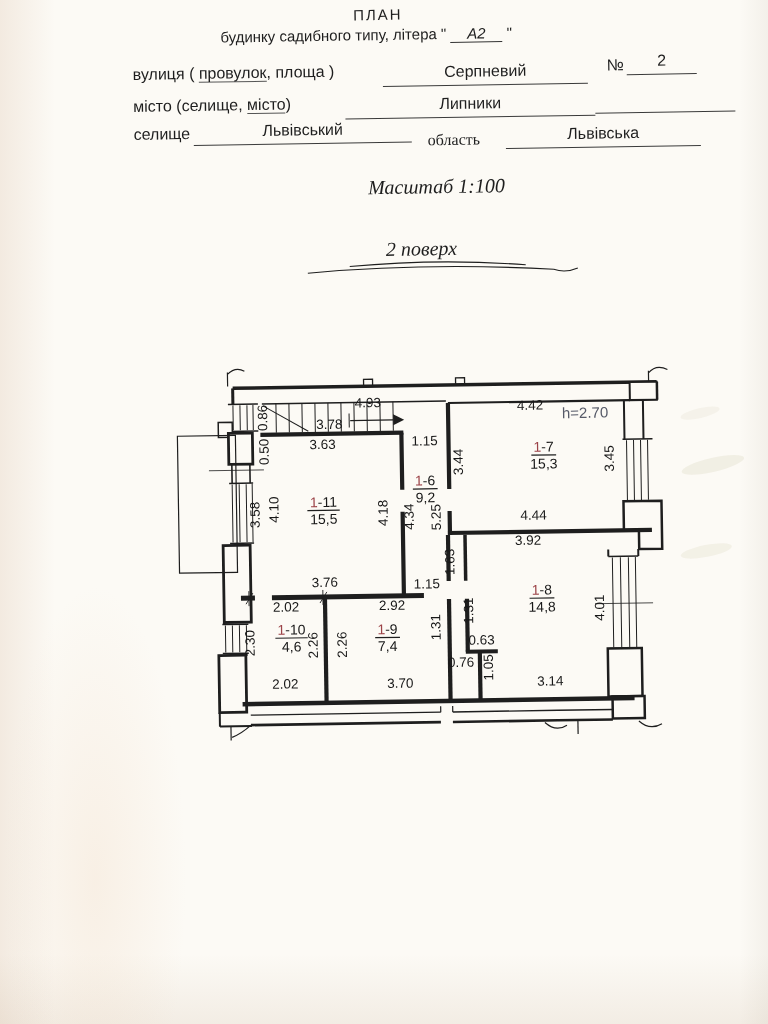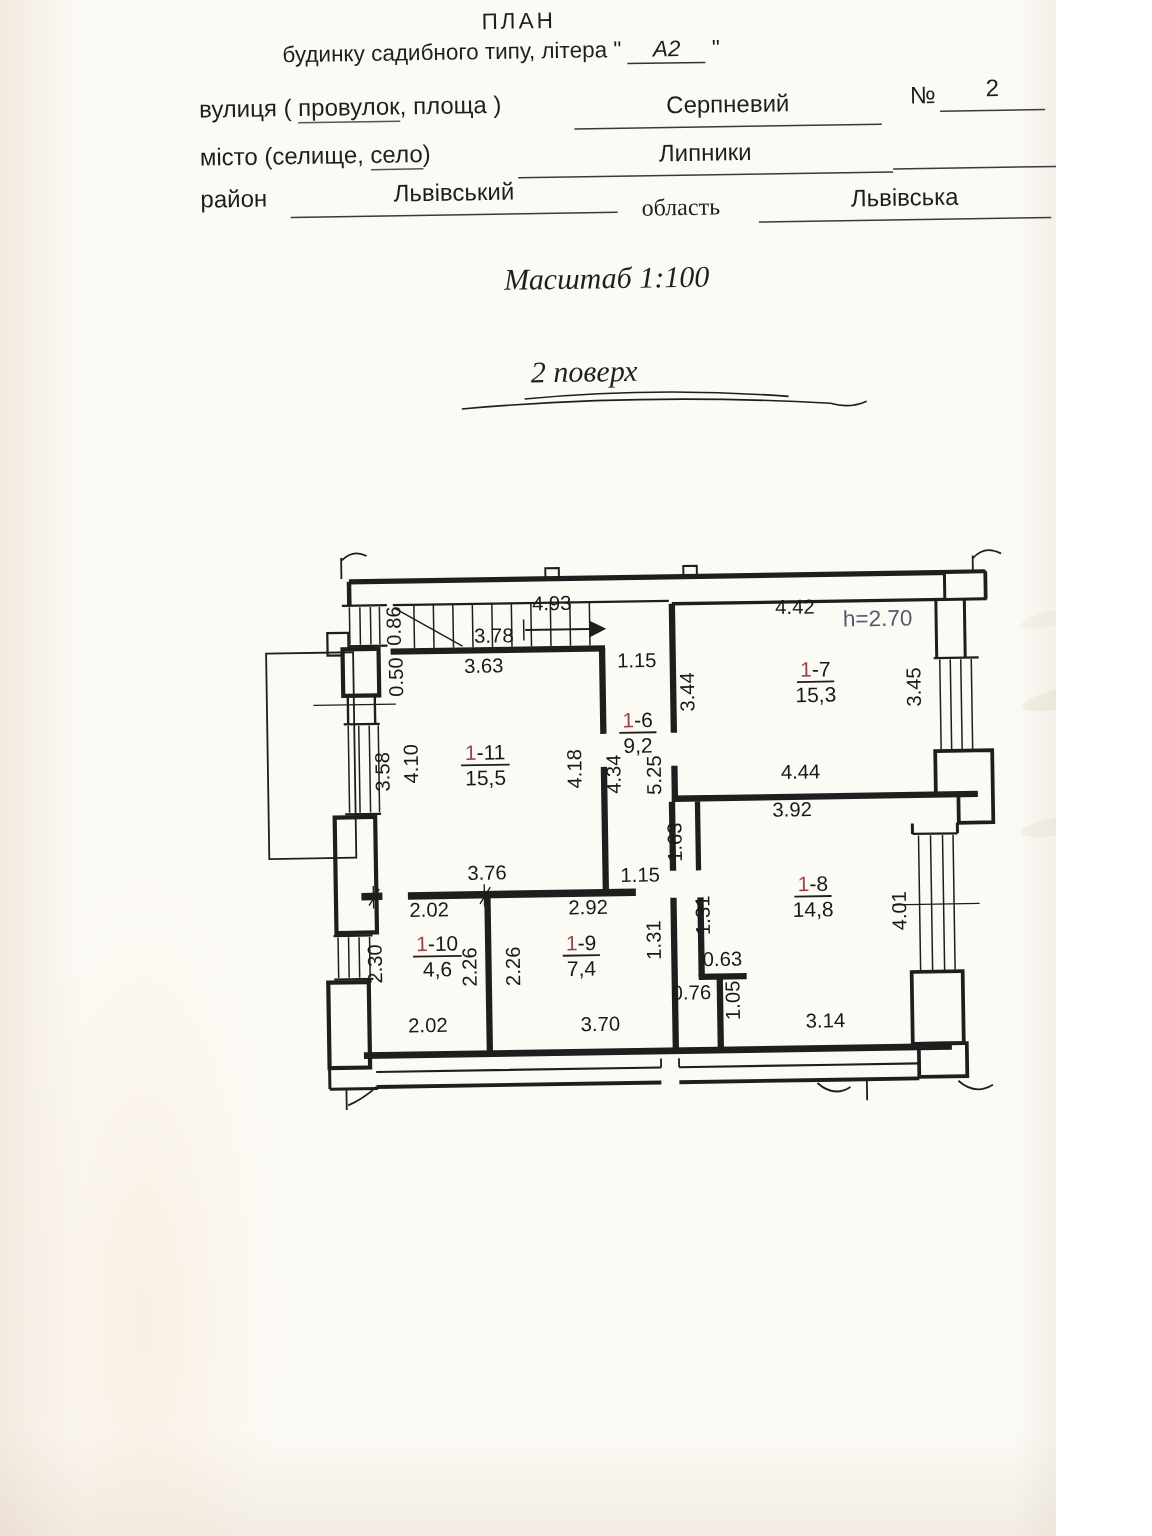--- a/index.html
+++ b/index.html
@@ -1,18 +1,18 @@
 <!DOCTYPE html>
 <html style="--accent: #9c4348; --hnote: #565a68;"><head>
 <meta charset="utf-8">
 <style>
   html,body{margin:0;padding:0;}
   :root{ --ink:#1e1e1e; --accent:#9c4348; --hnote:#565a68; }
   .photo{
-    position:relative; width:704px; height:1024px; overflow:hidden;
+    position:relative; width:768px; height:1024px; overflow:hidden;
     background:
       radial-gradient(ellipse 130px 420px at 95px 880px, rgba(238,212,186,.28), transparent 70%),
       linear-gradient(90deg, rgba(205,170,140,.20), rgba(205,170,140,0) 55px),
       linear-gradient(0deg, rgba(185,155,125,.14), rgba(185,155,125,0) 70px),
       linear-gradient(270deg, rgba(165,155,135,.10), rgba(165,155,135,0) 28px),
       #fcfaf5;
     font-family:"Liberation Sans",sans-serif; color:var(--ink);
   }
   .sheet{position:absolute; inset:0; transform:rotate(-0.9deg); transform-origin:50% 40%;}
   .abs{position:absolute; white-space:nowrap;}
@@ -36,25 +36,25 @@
  <div class="sheet">
 
   <div class="abs t1">ПЛАН</div>
   <div class="abs t2"><span>будинку садибного типу, літера " </span><span class="uv">А2</span><span> "</span></div>
 
   <div class="abs flab" style="top:62px; left:138px;"><span>вулиця ( </span><span class="optu">провулок</span><span>, площа )</span></div>
   <span class="abs fval" style="top:64px; left:388px; width:205px;">Серпневий</span>
   <div class="abs flab" style="top:60px; left:612px;">№</div>
   <span class="abs fval" style="top:56px; left:632px; width:70px;">2</span>
 
-  <div class="abs flab" style="top:94px; left:138px;"><span>місто (селище, </span><span class="optu">село</span><span>)</span></div>
+  <div class="abs flab" style="top:94px; left:138px;"><span>місто (селище, </span><span class="optu">місто</span><span>)</span></div>
   <span class="abs fval" style="top:96px; left:350px; width:250px;">Липники</span>
   <span class="abs fval" style="top:94px; left:600px; width:140px;"></span>
 
-  <div class="abs flab" style="top:122px; left:138px;">район</div>
+  <div class="abs flab" style="top:122px; left:138px;">селище</div>
   <span class="abs fval" style="top:120px; left:198px; width:218px;">Львівський</span>
   <div class="abs flab" style="top:132px; left:432px;font-family:Liberation Serif, serif;">область</div>
   <span class="abs fval" style="top:128px; left:510px; width:195px;">Львівська</span>
 
   <div class="abs scale">Масштаб 1:100</div>
   <div class="abs floor">2 поверх</div>
 
   <svg class="plan" viewBox="0 0 768 1024">
     <g stroke="#1e1e1e" fill="none" stroke-linecap="butt">
 

